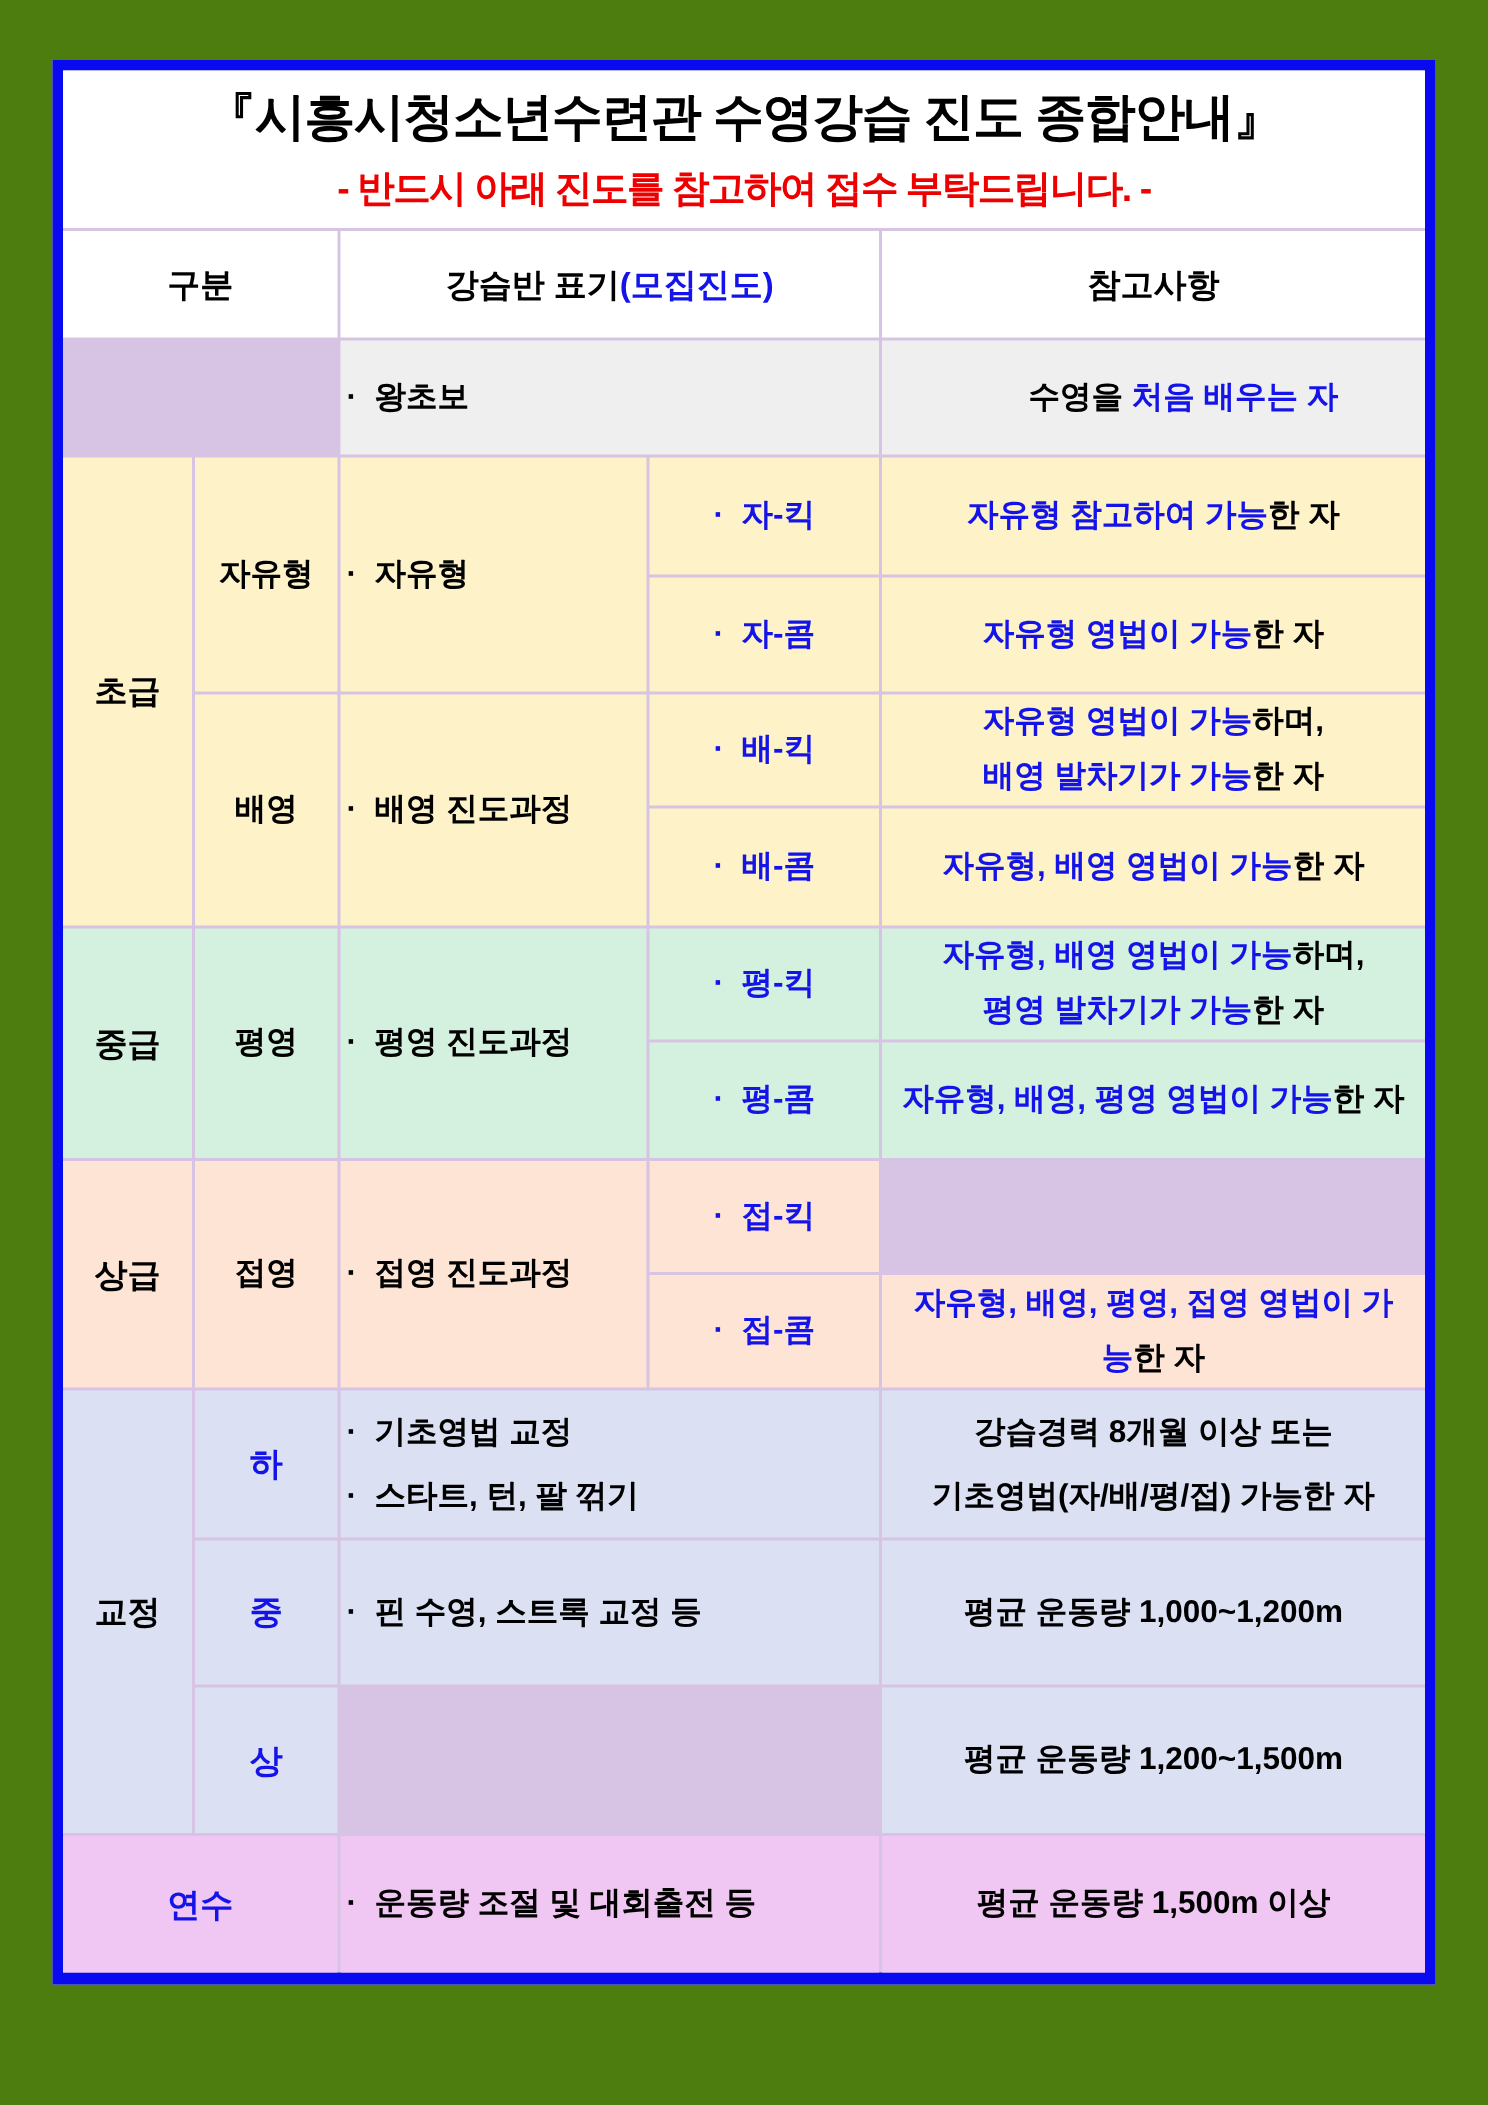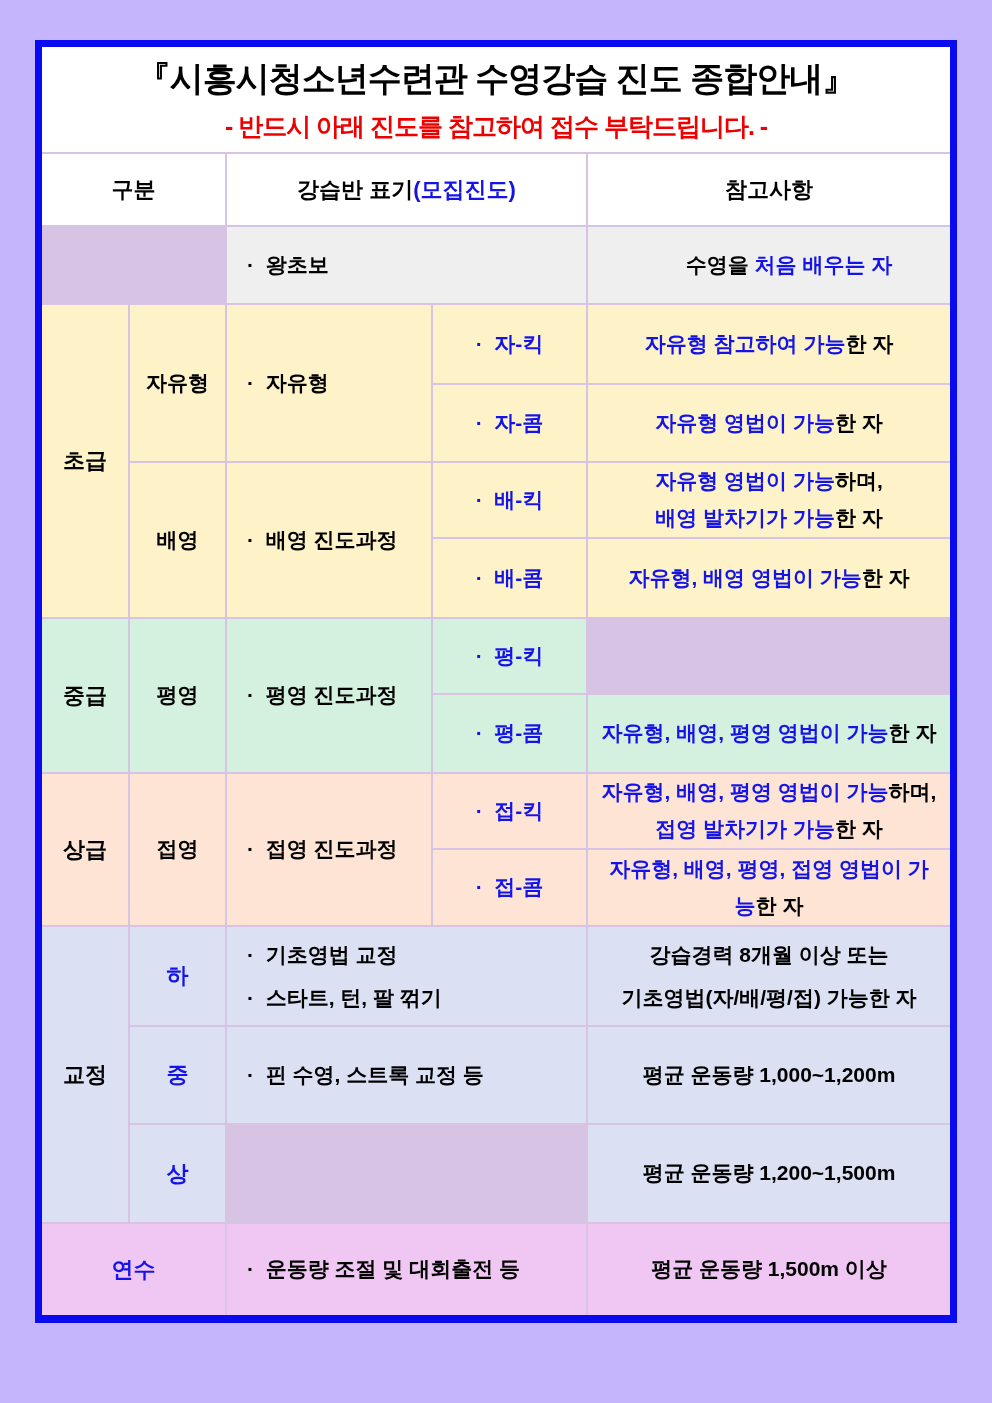--- a/index.html
+++ b/index.html
@@ -9,37 +9,37 @@
     --bg_intermediate:#d4f0de; --bg_advanced:#fde4d4;
     --bg_correction:#dbe0f2; --bg_training:#f0c6f2;
   }
   *{margin:0;padding:0;box-sizing:border-box;}
   html,body{background:#ffffff;}
   body{
     width:992px;height:1403px;
     font-family:"Liberation Sans","DejaVu Sans",sans-serif;
     font-weight:bold;color:#000;
   }
-  .page{width:992px;height:1403px;position:relative;background:#c4b5fd;}
+  .page{width:992px;height:1403px;position:relative;background:#4d7c0f;}
   .board{
     position:absolute;left:35px;top:40px;width:922px;
     border:7px solid var(--border_outer);
     border-bottom-width:8px;
     display:grid;
     grid-template-columns:86px 95px 204px 153px 1fr;
     grid-template-rows:105px 71px 76px 78px 76px 74px 78px 74px 77px 74px 75px 98px 96px 97px 91px;
     gap:2px;
     background:var(--grid_line);
   }
   .c{
     display:flex;align-items:center;justify-content:center;
     text-align:center;font-size:21px;line-height:1.35;
     padding:2px 6px;
   }
-  .l{justify-content:flex-start;text-align:left;padding-left:20px;padding-right:6px;}
+  .l{justify-content:flex-start;text-align:left;padding-left:4px;padding-right:6px;}
   .bg-white{background:var(--bg_white);}
   .bg-intro{background:var(--bg_intro);}
   .bg-beg{background:var(--bg_beginner);}
   .bg-int{background:var(--bg_intermediate);}
   .bg-adv{background:var(--bg_advanced);}
   .bg-corr{background:var(--bg_correction);}
   .tblue{color:var(--blue);}
   .hdr{font-size:22px;}
   .cat{font-size:22px;}
   .note2{line-height:1.75;}
@@ -92,32 +92,32 @@
       </div>
     <div class="c bg-beg tblue" style="grid-area:7/4/8/5">·&nbsp;&nbsp;배-콤</div>
     <div class="c bg-beg" style="grid-area:7/5/8/6">
         <span><span style="color: rgb(20, 20, 232);">자유형, 배영 영법이 가능</span><span style="color: rgb(0, 0, 0);">한 자</span></span>
       </div>
 
     <div class="c bg-int cat" style="grid-area:8/1/10/2">중급</div>
     <div class="c bg-int" style="grid-area:8/2/10/3">평영</div>
     <div class="c bg-int l" style="grid-area:8/3/10/4">·&nbsp;&nbsp;평영 진도과정</div>
     <div class="c bg-int tblue" style="grid-area:8/4/9/5">·&nbsp;&nbsp;평-킥</div>
+    <div class="c bg-int note2" style="grid-area:8/5/9/6">
+        <span><span style="color: rgb(20, 20, 232);">자유형, 배영 영법이 가능</span><span style="color: rgb(0, 0, 0);">하며,</span><br><span style="color: rgb(20, 20, 232);">평영 발차기가 가능</span><span style="color: rgb(0, 0, 0);">한 자</span></span>
+      </div>
     <div class="c bg-int tblue" style="grid-area:9/4/10/5">·&nbsp;&nbsp;평-콤</div>
     <div class="c bg-int" style="grid-area:9/5/10/6">
         <span><span style="color: rgb(20, 20, 232);">자유형, 배영, 평영 영법이 가능</span><span style="color: rgb(0, 0, 0);">한 자</span></span>
       </div>
 
     <div class="c bg-adv cat" style="grid-area:10/1/12/2">상급</div>
     <div class="c bg-adv l" style="grid-area:10/3/12/4">·&nbsp;&nbsp;접영 진도과정</div>
     <div class="c bg-adv" style="grid-area:10/2/12/3">접영</div>
     <div class="c bg-adv tblue" style="grid-area:10/4/11/5">·&nbsp;&nbsp;접-킥</div>
-    <div class="c bg-adv note2" style="grid-area:10/5/11/6">
-        <span><span style="color: rgb(20, 20, 232);">자유형, 배영, 평영 영법이 가능</span><span style="color: rgb(0, 0, 0);">하며,</span><br><span style="color: rgb(20, 20, 232);">접영 발차기가 가능</span><span style="color: rgb(0, 0, 0);">한 자</span></span>
-      </div>
     <div class="c bg-adv tblue" style="grid-area:11/4/12/5">·&nbsp;&nbsp;접-콤</div>
     <div class="c bg-adv note-wide" style="grid-area:11/5/12/6">
         <span><span style="color: rgb(20, 20, 232);">자유형, 배영, 평영, 접영 영법이 가능</span><span style="color: rgb(0, 0, 0);">한 자</span></span>
       </div>
 
     <div class="c bg-corr cat" style="grid-area:12/1/15/2">교정</div>
     <div class="c bg-corr tblue cat" style="grid-area:12/2/13/3">하</div>
     <div class="c bg-corr l tall" style="grid-area:12/3/13/5">
         <span><span style="color: rgb(0, 0, 0);">·&nbsp;&nbsp;기초영법 교정</span><br><span style="color: rgb(0, 0, 0);">·&nbsp;&nbsp;스타트, 턴, 팔 꺾기</span></span>
       </div>

